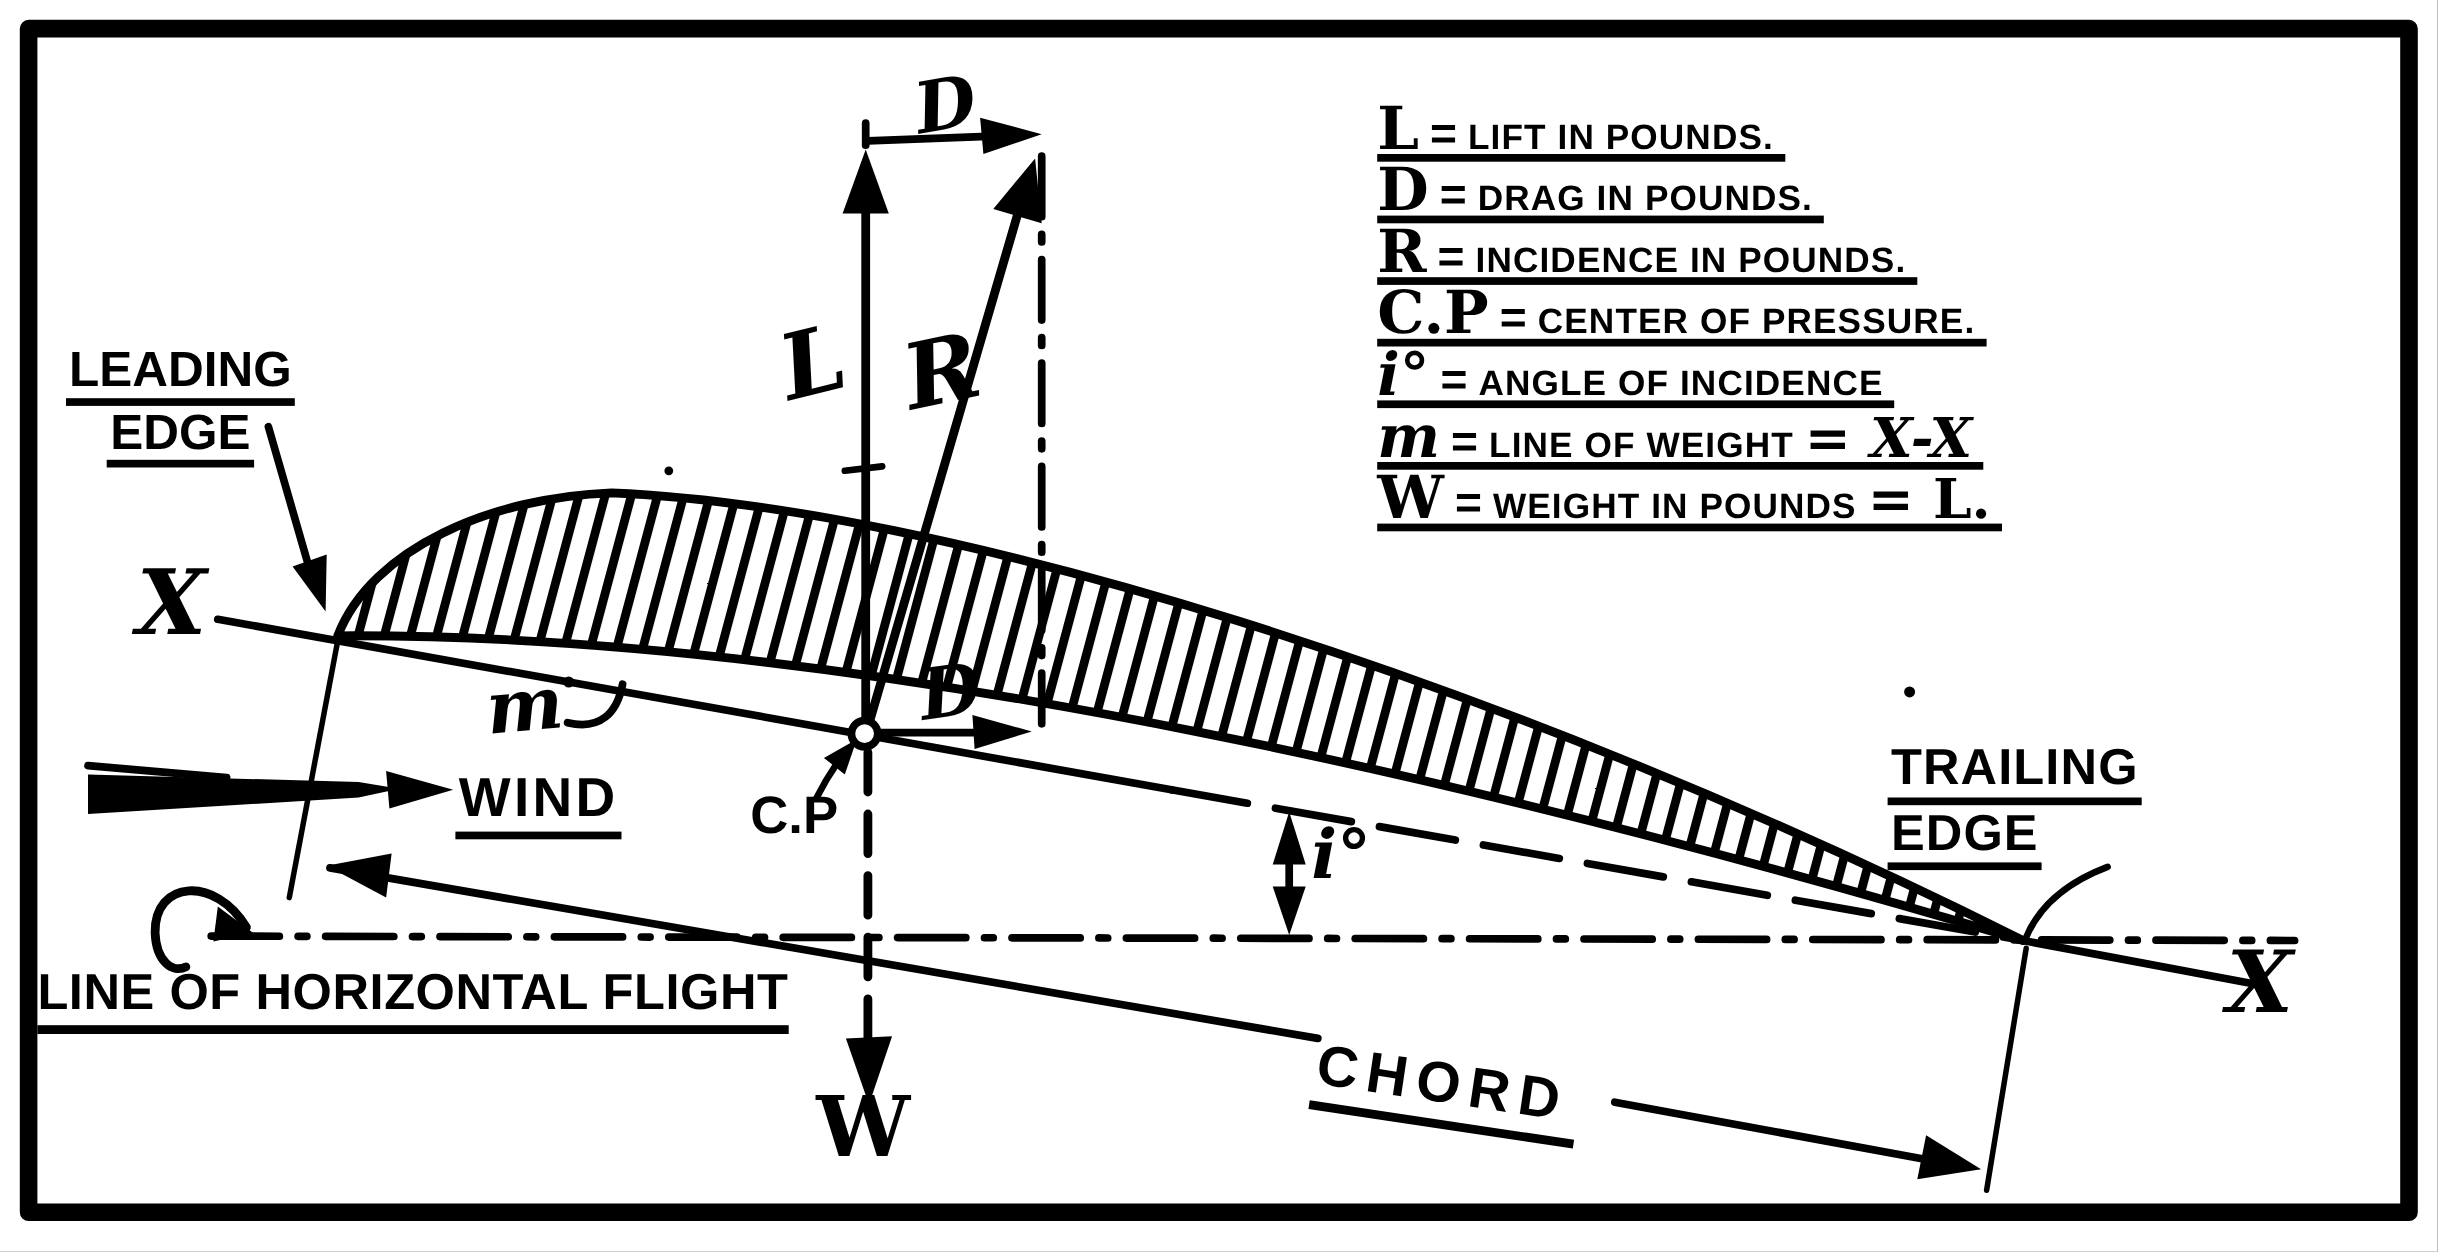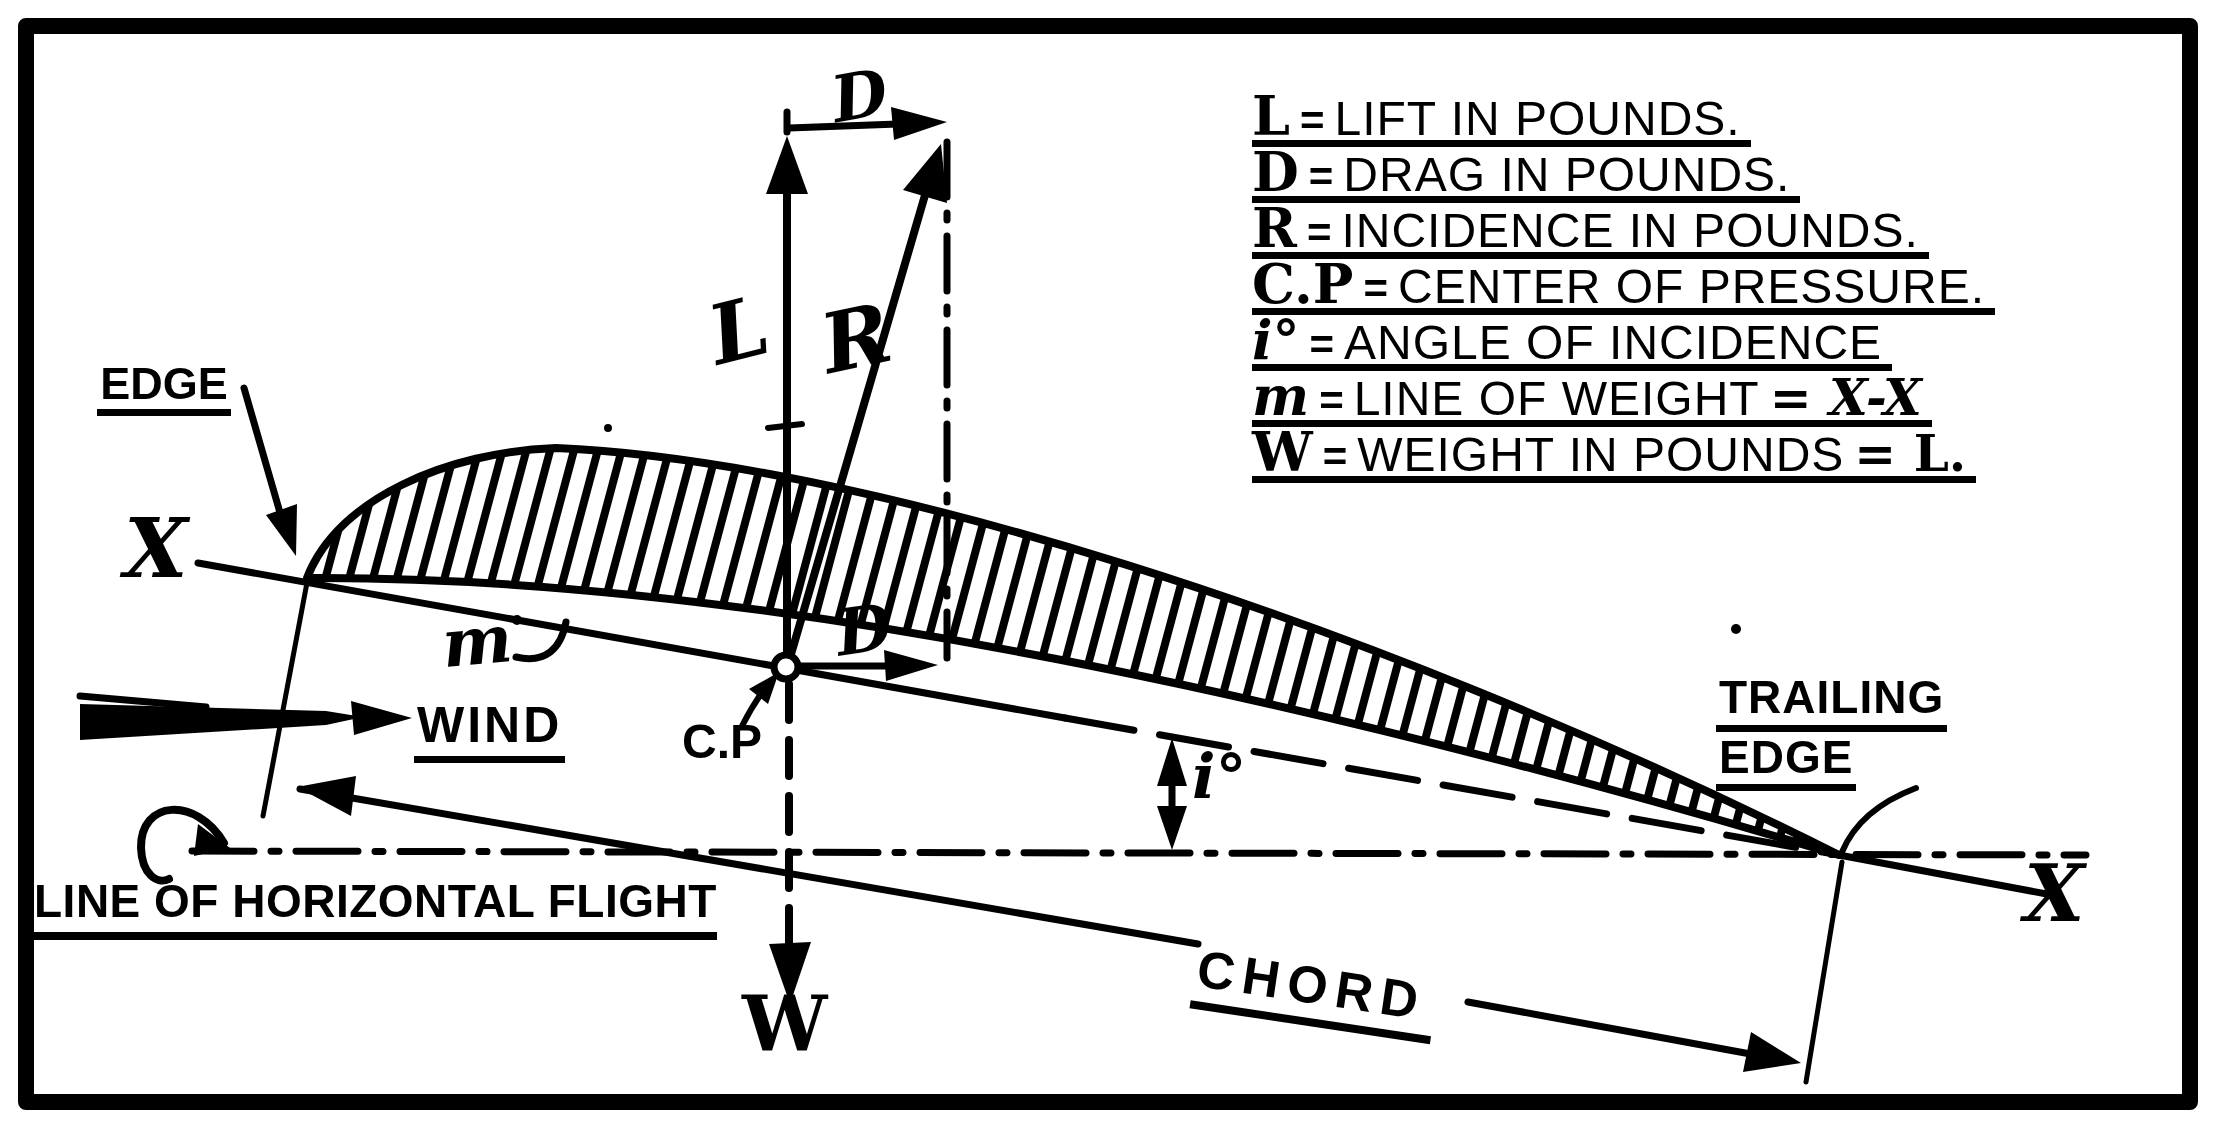--- a/index.html
+++ b/index.html
@@ -36,21 +36,21 @@
 
   
   #legend { position:absolute; left:1252px; top:92px; }
   .lrow {
     display:flex; align-items:baseline; gap:10px;
     border-bottom:7px solid var(--ink); margin-bottom:1px;
     line-height:48px; height:48px; width:max-content; padding-right:10px;
   }
   .lsym { font-family:"DejaVu Serif", serif; font-weight:700; font-size:54px; }
   .leq  { font-size:42px; font-weight:700; }
-  .ldef { font-size:48px; letter-spacing:1px; font-weight:400; }
+  .ldef { font-size:32px; letter-spacing:1px; font-weight:700; }
   .lsuf { font-family:"DejaVu Serif", serif; font-weight:700; font-size:50px; }
 </style>
 </head>
 <body>
 
 <div id="stage">
 
   <svg id="drawing" width="2216" height="1138" viewBox="0 0 2216 1138" fill="none" stroke-linecap="round" stroke-linejoin="round">
     <defs>
       <pattern id="hatch" patternUnits="userSpaceOnUse" width="23" height="23" patternTransform="rotate(15)">
@@ -118,21 +118,21 @@
     <polygon points="1172,850 1157,806 1187,806" fill="#000"></polygon>
 
     <path d="M 566 622 C 561 648 546 664 516 657" stroke="#000" stroke-width="7"></path>
     <circle cx="517" cy="620" r="5" fill="#000"></circle>
 
     <circle cx="608" cy="428" r="4" fill="#000"></circle>
     <circle cx="1736" cy="629" r="5" fill="#000"></circle>
   </svg>
 
   <div class="lbl hand" id="leading-edge-label">
-    <br>
+    <span class="u">LEADING</span><br>
     <span class="u">EDGE</span>
   </div>
 
   <div class="lbl hand" id="trailing-edge-label">
     <span class="u">TRAILING</span><br>
     <span class="u">EDGE</span>
   </div>
 
   <div class="lbl hand" id="wind-label">
     <span class="u">WIND</span>

